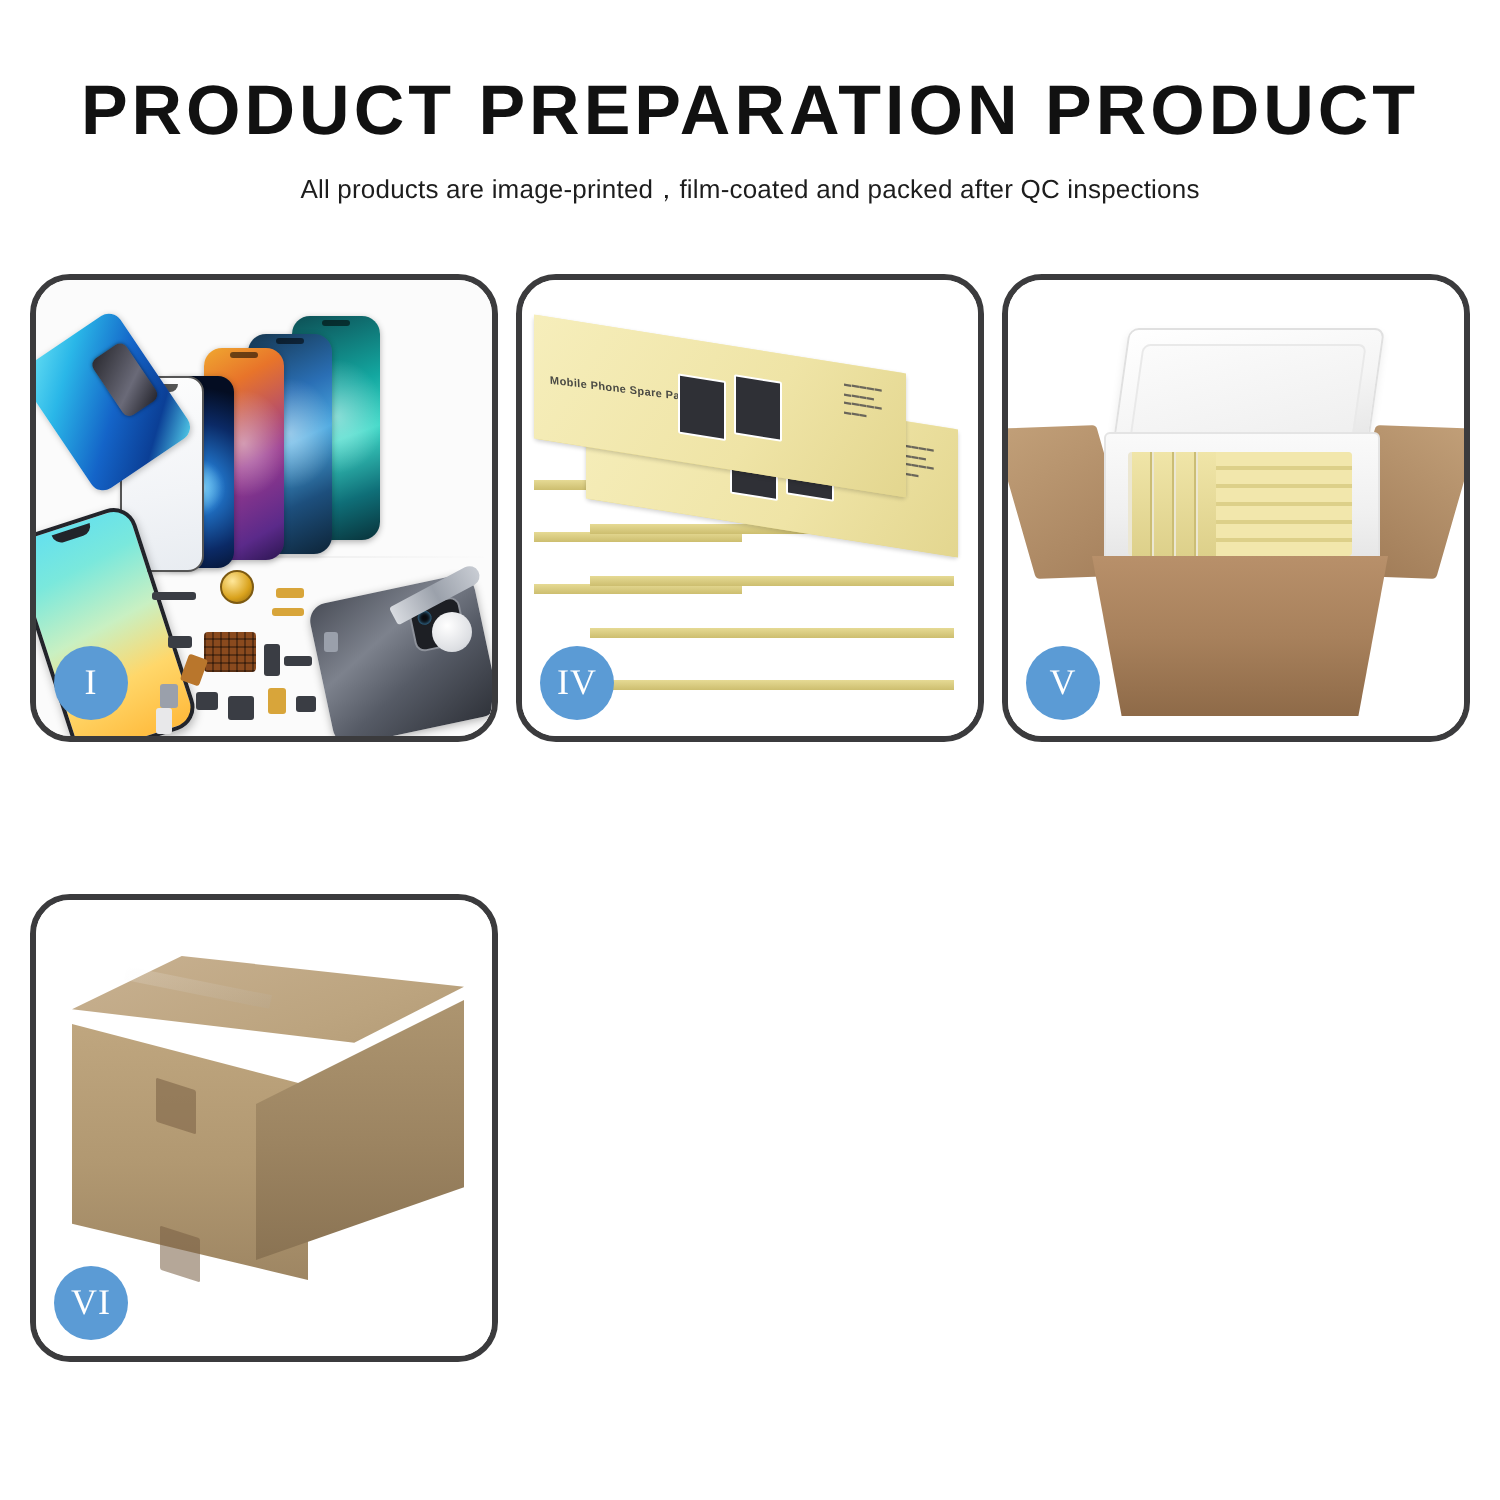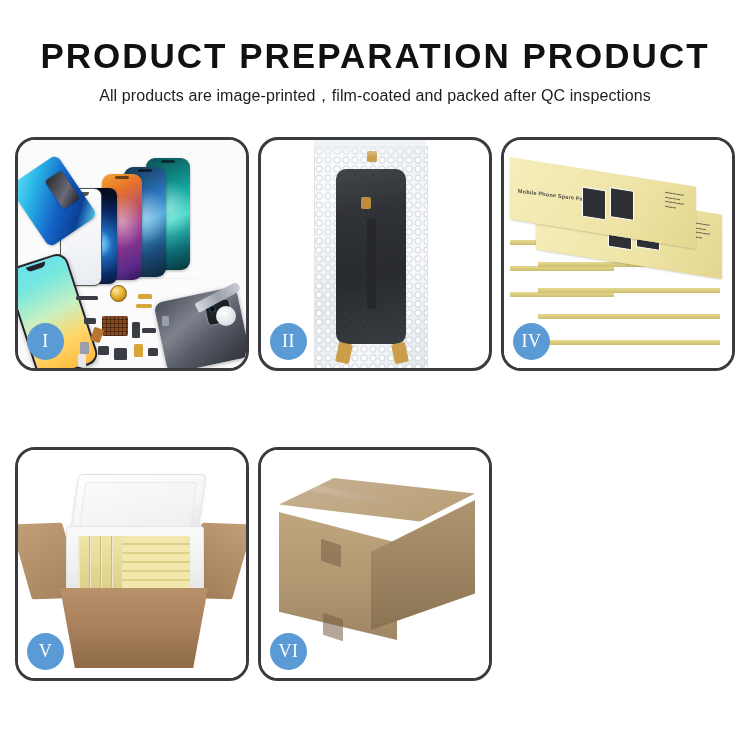--- a/index.html
+++ b/index.html
@@ -27,21 +27,21 @@
     font-size: 35px;
     font-weight: bold;
     letter-spacing: 2.0px;
     color: #111111;
     line-height: 1.05;
     margin: 0;
     white-space: nowrap;
   }
   .page-subtitle {
     font-family: "Liberation Sans", sans-serif;
-    font-size: 16px;
+    font-size: 13px;
     font-weight: normal;
     color: #1d1d1d;
     margin: 11px 0 0 0;
     letter-spacing: 0.1px;
     white-space: nowrap;
   }
 
   
   .panel-grid {
     position: absolute;
@@ -457,35 +457,20 @@
         <span class="pt silver" style="left:86px; top:30px; width:7px;  height:10px;"></span>
       </div>
 
       <div class="tweezer"></div>
       <div class="cotton"></div>
 
       <div class="badge">I</div>
     </div>
   </div>
 
-  <div class="panel">
-    <div class="panel-inner">
-      <div class="bubble-pack">
-        <div class="lcd-part">
-          <span class="cable"></span>
-        </div>
-        <span class="lcd-flex a"></span>
-        <span class="lcd-flex b"></span>
-        <span class="lcd-flex c"></span>
-        <span class="lcd-flex d"></span>
-      </div>
-      <div class="bubble-top-sheen"></div>
-      <div class="badge">II</div>
-    </div>
-  </div>
 
 
   <div class="panel">
     <div class="panel-inner p4">
       <div class="stack">
 
         <span class="sedge" style="left:2px;  top:56px;  width:104px;"></span>
         <span class="sedge" style="left:2px;  top:82px;  width:104px;"></span>
         <span class="sedge" style="left:2px;  top:108px; width:104px;"></span>
         <span class="sedge" style="left:2px;  top:134px; width:104px;"></span>

